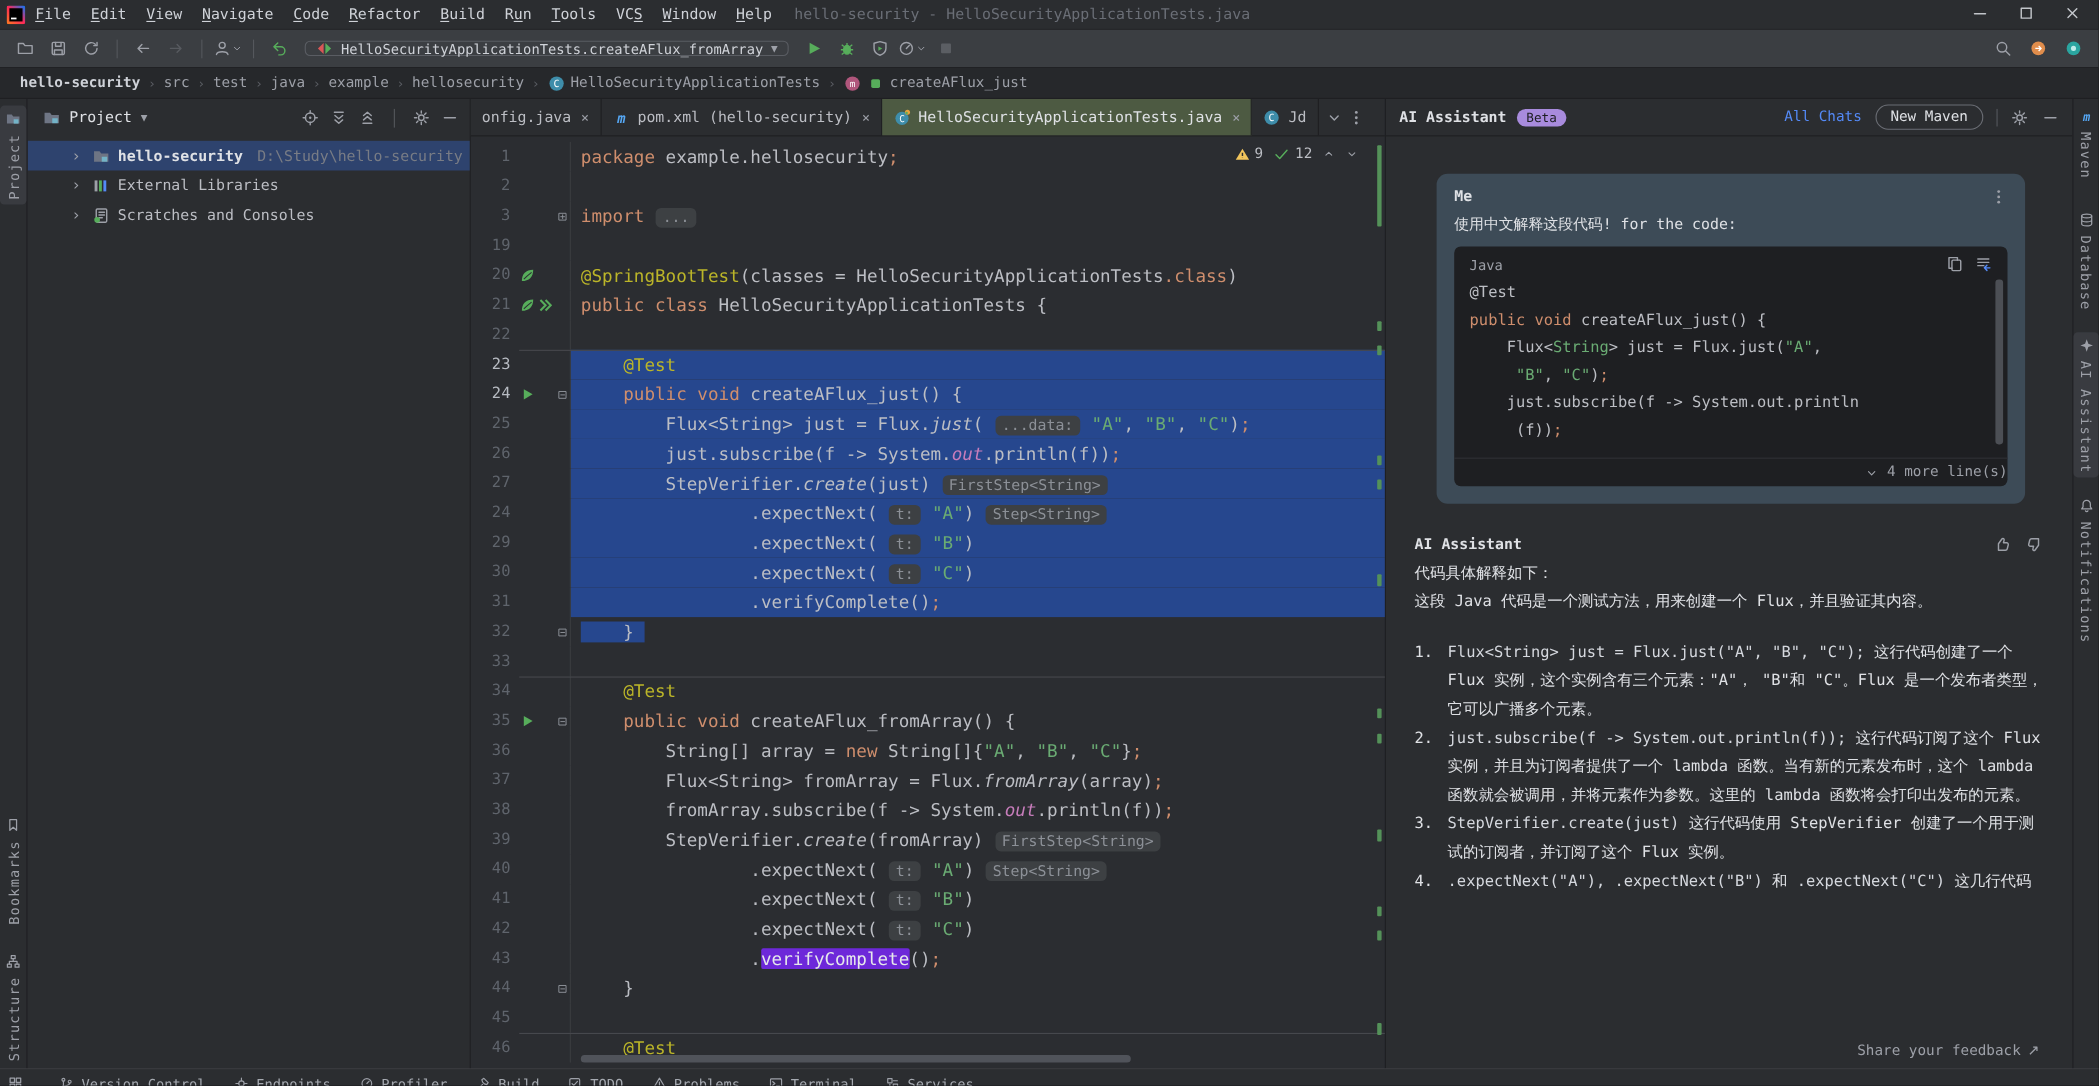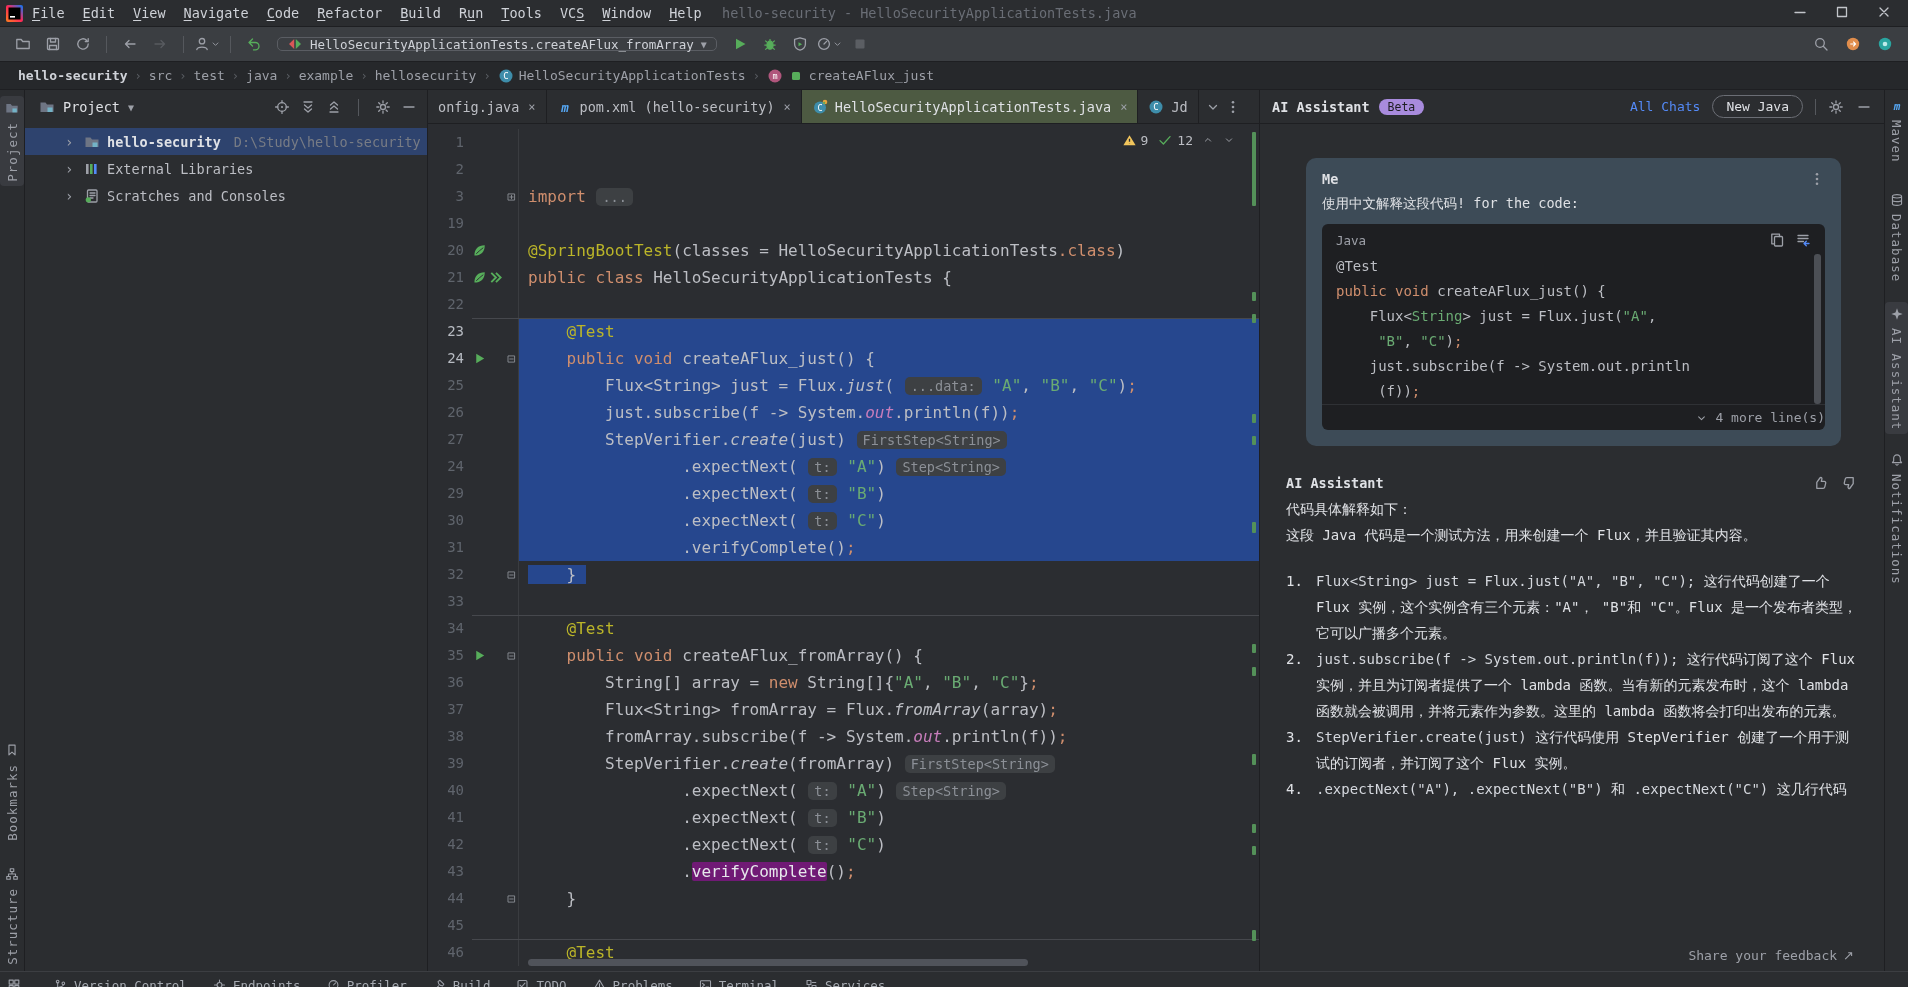--- a/index.html
+++ b/index.html
@@ -66,21 +66,21 @@
   .row .gi{width:32px;flex:none;display:flex;align-items:center;gap:1px;}
   .row .fo{width:15px;flex:none;display:flex;align-items:center;justify-content:center;border-right:1px solid #3a3c40;}
   .row .txt{flex:1;padding-left:9px;min-width:0;}
   .row.sel .txt{background:var(--sel);}
   .row .seltext{background:var(--sel);padding-right:10px;}
   .row.sep::before{content:"";position:absolute;left:44px;right:0;top:0;height:1px;background:#46484d;}
   .row .ln.hl{color:#b7bbc2;}
   .tk-k{color:#cf8e6d;} .tk-a{color:#bbb529;} .tk-d{color:#bcbec4;} .tk-s{color:#6aab73;}
   .tk-i{color:#bcbec4;font-style:italic;} .tk-o{color:#c77dbb;font-style:italic;}
   .pill{background:#3d4043;color:#8c9097;border-radius:5px;padding:1px 6px;font-size:13.5px;margin:0 1px;}
-  .tk-g{background:#701a75;color:#e6e8eb;border-radius:2px;}
+  .tk-g{background:#6d28d9;color:#e6e8eb;border-radius:2px;}
   .inspect{position:absolute;top:8px;right:24px;display:flex;align-items:center;gap:9px;font-size:13px;color:#bcbec4;z-index:3;}
   .inspect .grp{display:flex;align-items:center;gap:4px;}
   .marks{position:absolute;right:3px;top:0;width:4px;z-index:2;}
   .mark{position:absolute;left:0;width:4px;background:#549159;border-radius:1px;}
   .hscroll{position:absolute;left:100px;bottom:5px;width:500px;height:7px;background:#50535a;border-radius:4px;z-index:3;}
   
   .ai{width:625px;flex:none;background:var(--bg);border-left:1px solid var(--border);display:flex;flex-direction:column;}
   .ai-head{height:34px;flex:none;display:flex;align-items:center;gap:9px;padding:0 12px;border-bottom:1px solid var(--border);}
   .ai-title{font-weight:bold;font-size:13.5px;}
   .beta{background:#a88bdd;color:#1d1e22;font-size:11.5px;padding:1px 9px;border-radius:9px;}
@@ -90,21 +90,21 @@
   .hsep{width:1px;height:16px;background:#55585d;}
   .ai-scroll{flex:1;overflow:hidden;position:relative;}
   .msg-card{margin:34px 43px 0 46px;background:var(--card);border-radius:10px;padding:13px 16px 16px;}
   .msg-head{display:flex;align-items:center;}
   .msg-name{font-weight:bold;font-size:13.5px;}
   .msg-text{font-size:13.5px;margin-top:8px;color:var(--fg);}
   .codeblock{margin-top:11px;background:var(--bg-dark);border-radius:6px;position:relative;padding:8px 14px 0;}
   .cb-head{display:flex;align-items:center;font-size:12.5px;color:var(--dim);}
   .cb-icons{margin-left:auto;display:flex;gap:10px;}
   .cb-code{margin-top:6px;font-size:14px;line-height:25px;white-space:pre;color:#bcbec4;}
-  .cb-more{height:26px;display:flex;align-items:center;justify-content:flex-end;gap:7px;color:#9da0a8;font-size:13px;border-top:1px solid #2f3135;margin:0 -14px 0;}
+  .cb-more{height:26px;display:flex;align-items:center;justify-content:flex-end;gap:7px;color:#9da0a8;font-size:13px;border-top:1px solid #2f3135;margin:12px -14px 0;}
   .cb-thumb{position:absolute;right:4px;top:30px;width:7px;height:150px;background:#4c4f55;border-radius:3px;}
   .answer{margin:24px 26px 0 26px;font-size:14px;line-height:26px;}
   .ans-head{display:flex;align-items:center;}
   .ans-name{font-weight:bold;font-size:13.5px;}
   .ans-icons{margin-left:auto;display:flex;gap:14px;}
   .answer p{color:var(--fg);}
   .answer ol{margin-top:20px;list-style:none;}
   .answer li{display:flex;}
   .answer li .num{width:30px;flex:none;}
   .answer li .li-body{flex:1;}
@@ -570,21 +570,21 @@
             <div class="mark" style="top: 312px; height: 9px;"></div>
             <div class="mark" style="top: 398px; height: 11px;"></div>
             <div class="mark" style="top: 520px; height: 9px;"></div>
             <div class="mark" style="top: 543px; height: 9px;"></div>
             <div class="mark" style="top: 630px; height: 11px;"></div>
             <div class="mark" style="top: 700px; height: 9px;"></div>
             <div class="mark" style="top: 722px; height: 9px;"></div>
             <div class="mark" style="top: 806px; height: 11px;"></div>
           </div>
         <div id="code-rows">
-            <div class="row"><span class="ln">1</span><span class="gi"></span><span class="fo"></span></div>
+            <div class="row"><span class="ln">1</span><span class="gi"></span><span class="fo"></span><span class="txt"><span class="tk-k">package </span><span class="tk-d">example.hellosecurity</span><span class="tk-k">;</span></span></div>
             <div class="row"><span class="ln">2</span><span class="gi"></span><span class="fo"></span><span class="txt"></span></div>
             <div class="row"><span class="ln">3</span><span class="gi"></span><span class="fo"><span class="ic"><svg width="11" height="16" viewBox="0 0 16 16" fill="none" stroke="#8c9097" stroke-width="1.3" stroke-linecap="round" stroke-linejoin="round">
                     <rect x="3.5" y="3.5" width="9" height="9" fill="#2b2d31"></rect>
                     <path d="M5.5 8h5M8 5.5v5"></path>
                   </svg></span></span><span class="txt"><span class="tk-k">import </span><span class="pill">...</span></span></div>
             <div class="row"><span class="ln">19</span><span class="gi"></span><span class="fo"></span><span class="txt"></span></div>
             <div class="row"><span class="ln">20</span><span class="gi"><span class="ic"><svg width="15" height="15" viewBox="0 0 16 16">
                     <path d="M13.6 2.4C6.4 2.4 2.6 6.4 2.6 13.4c7 0 11-3.8 11-11z" fill="#57ad5b"></path>
                     <path d="M4.5 11.5C7 9 9.5 7 12 5" stroke="#2b2d31" stroke-width="1" fill="none"></path>
                   </svg></span></span><span class="fo"></span><span class="txt"><span class="tk-a">@SpringBootTest</span><span class="tk-d">(classes = HelloSecurityApplicationTests</span><span class="tk-k">.class</span><span class="tk-d">)</span></span></div>
@@ -639,21 +639,21 @@
         <div class="hscroll"></div>
       </div>
     </div>
 
     <div class="ai">
       <div class="ai-head">
         <span class="ai-title">AI Assistant</span>
         <span class="beta">Beta</span>
         <div class="ai-head-right">
           <span class="allchats">All Chats</span>
-          <span class="newchat">New Java</span>
+          <span class="newchat">New Maven</span>
           <span class="hsep"></span>
           <span class="ic" id="ai-gear-slot">
               <svg width="16" height="16" viewBox="0 0 16 16" fill="none" stroke="#9da0a8" stroke-width="1.3" stroke-linecap="round" stroke-linejoin="round">
                 <circle cx="8" cy="8" r="2.5"></circle>
                 <path d="M8 1.8v2M8 12.2v2M1.8 8h2M12.2 8h2M3.7 3.7 5 5M11 11l1.3 1.3M3.7 12.3 5 11M11 5l1.3-1.3"></path>
               </svg>
             </span>
           <span class="ic" id="ai-hide-slot">
               <svg width="16" height="16" viewBox="0 0 16 16" fill="none" stroke="#9da0a8" stroke-width="1.3" stroke-linecap="round" stroke-linejoin="round">
                 <path d="M3 8h10"></path>

